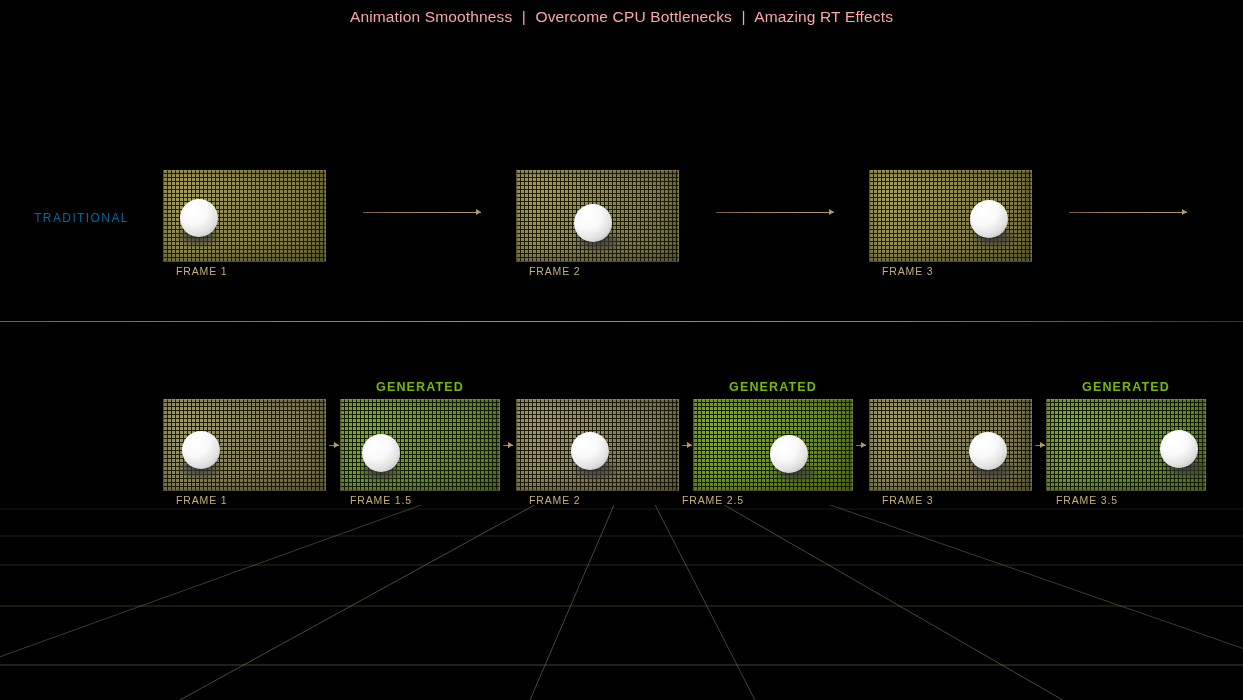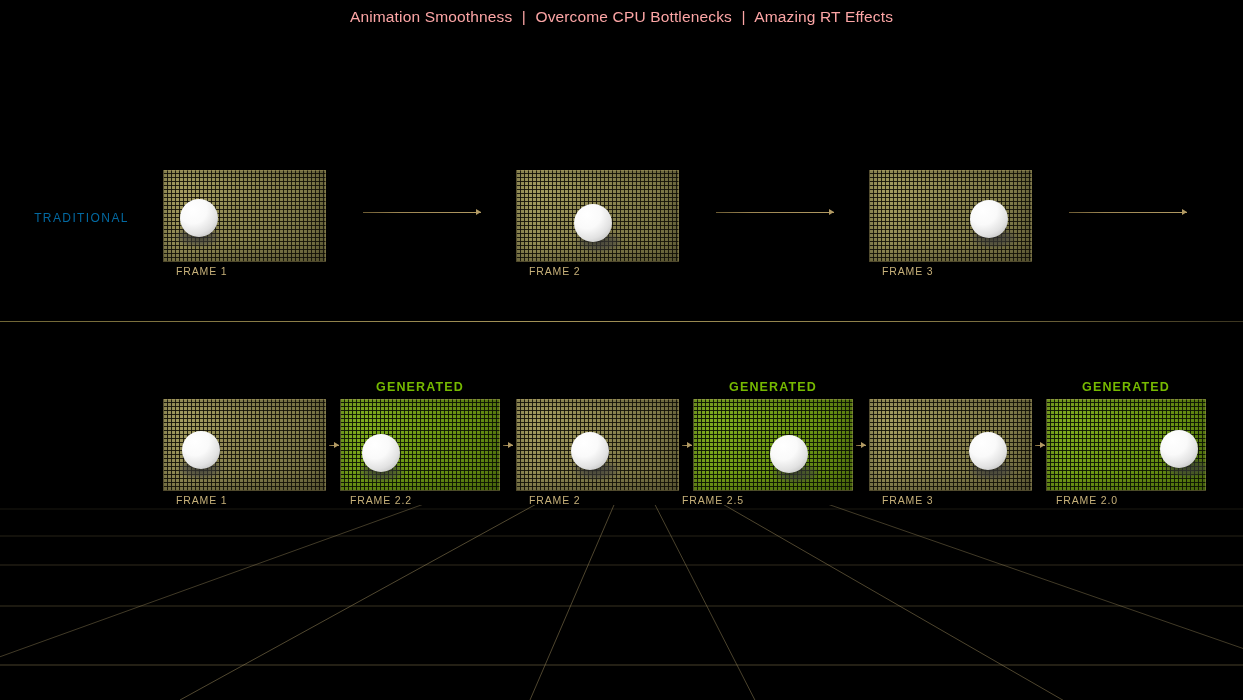--- a/index.html
+++ b/index.html
@@ -203,21 +203,21 @@
     <div class="head"></div>
   </div>
 
   <div class="gen-tag" style="left:340px; top:380px; width:160px;">GENERATED</div>
   <div class="frame green" style="left:340px; top:399px; width:160px; height:92px;">
     <div class="tex"></div>
     <div class="shadow" style="left:18px; top:63px;"></div>
     <div class="ball" style="left:22px; top:35px;"></div>
     <div class="edge"></div>
   </div>
-  <div class="caption" style="left:350px; top:494px; width:150px;">FRAME 2.2</div>
+  <div class="caption" style="left:350px; top:494px; width:150px;">FRAME 1.5</div>
 
   <div class="arrow" style="left:503px; top:441px; width:10px; height:8px;">
     <div class="shaft"></div>
     <div class="head"></div>
   </div>
 
   <div class="frame gold" style="left:516px; top:399px; width:163px; height:92px;">
     <div class="tex"></div>
     <div class="shadow" style="left:57px; top:61px;"></div>
     <div class="ball" style="left:55px; top:33px;"></div>
@@ -257,15 +257,15 @@
     <div class="head"></div>
   </div>
 
   <div class="gen-tag" style="left:1046px; top:380px; width:160px;">GENERATED</div>
   <div class="frame green" style="left:1046px; top:399px; width:160px; height:92px;">
     <div class="tex"></div>
     <div class="shadow" style="left:118px; top:59px;"></div>
     <div class="ball" style="left:114px; top:31px;"></div>
     <div class="edge"></div>
   </div>
-  <div class="caption" style="left:1056px; top:494px; width:150px;">FRAME 2.0</div>
+  <div class="caption" style="left:1056px; top:494px; width:150px;">FRAME 3.5</div>
 
 </div>
 
 </body></html>

